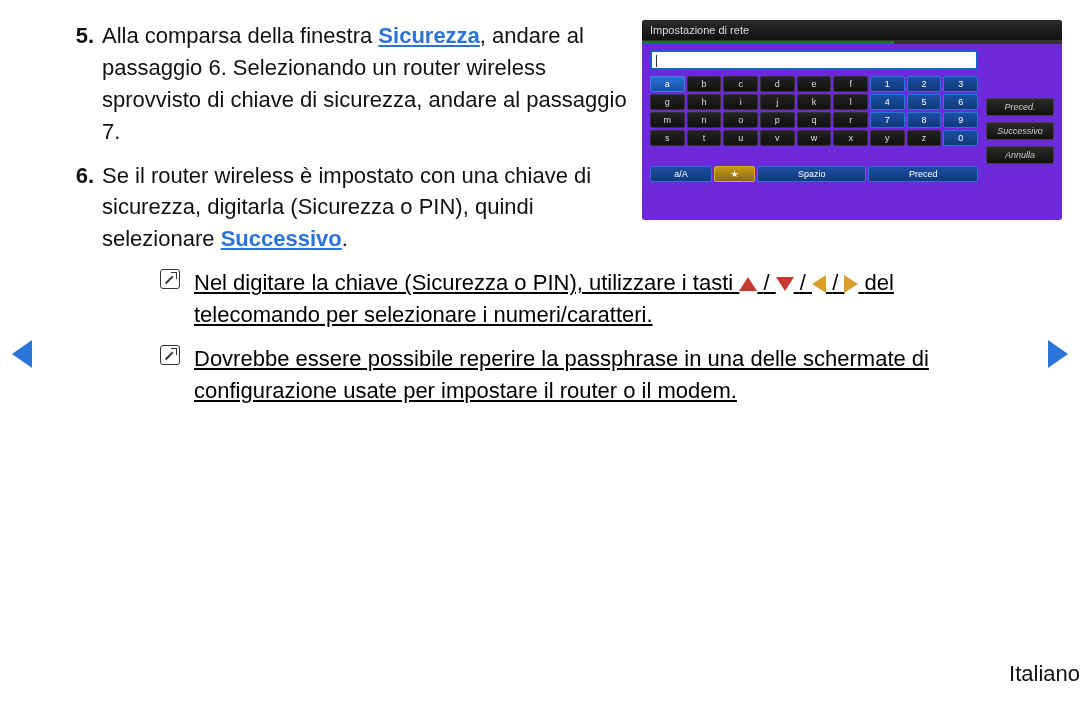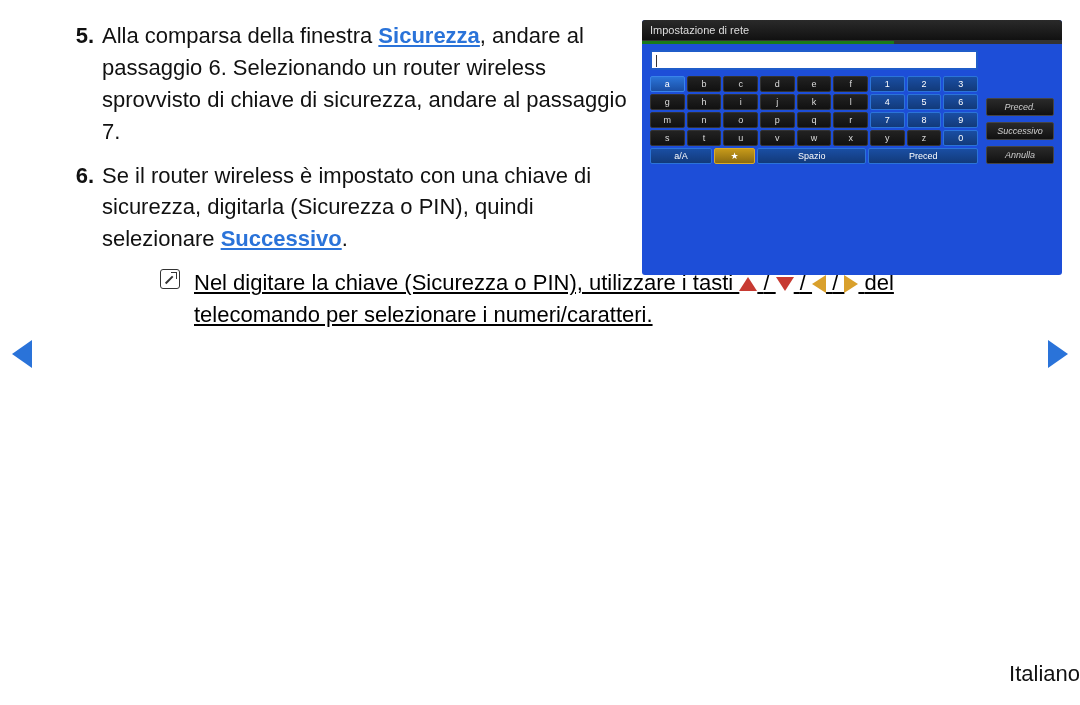--- a/index.html
+++ b/index.html
@@ -79,22 +79,22 @@
     font-size: 22px;
     color: #111;
   }
 
   
   .tv {
     position: absolute;
     top: 20px;
     right: 18px;
     width: 420px;
-    height: 255px;
-    background: #1d4ed8;
+    height: 200px;
+    background: #6d28d9;
     border-radius: 3px;
     color: #ddd;
     font-size: 10px;
     overflow: hidden;
   }
   .tv-titlebar {
     background: linear-gradient(#2a2a2a,#111);
     padding: 4px 8px;
     font-size: 11px;
     border-bottom: 1px solid #333;
@@ -133,21 +133,21 @@
     height: 16px;
     background: linear-gradient(#222,#111);
     border: 1px solid #333;
     border-radius: 2px;
     display:flex; align-items:center; justify-content:center;
     font-size: 9px;
     color:#ddd;
   }
   .key.sel { background: linear-gradient(#2b74d9,#1a4ea3); border-color:#3a84e9; color:#fff;}
   .key.num { background: linear-gradient(#1a4ea3,#123a7a); border-color:#2b74d9; color:#fff;}
-  .bottom-row { display:flex; gap:2px; margin-top:2px;}
+  .bottom-row { display:flex; gap:2px; margin-top:20px;}
   .bkey {
     height:16px;
     background: linear-gradient(#1a4ea3,#123a7a);
     border:1px solid #2b74d9;
     border-radius:2px;
     display:flex;align-items:center;justify-content:center;
     font-size:9px;color:#fff;
   }
   .bkey.star { background: linear-gradient(#c79a1a,#8a6a10); border-color:#d9aa2a;}
   .side-btn {
@@ -212,20 +212,24 @@
       <span> / </span>
       <span class="arrow arrow-down"></span>
       <span> / </span>
       <span class="arrow arrow-left"></span>
       <span> / </span>
       <span class="arrow arrow-right"></span>
       <span> del telecomando per selezionare i numeri/caratteri.</span>
     </div>
   </div>
 
+  <div class="note-row" style="width:920px;">
+    <div class="note-icon"><span class="noteglyph"></span></div>
+    <div class="note-body">Dovrebbe essere possibile reperire la passphrase in una delle schermate di configurazione usate per impostare il router o il modem.</div>
+  </div>
 </div>
 
 <div class="tv">
   <div class="tv-titlebar">Impostazione di rete</div>
   <div class="tv-green"></div>
   <div class="tv-inner">
     <div class="tv-main">
       <div class="tv-input"></div>
       <div class="kb" id="kb">
           <div class="kb-row">

